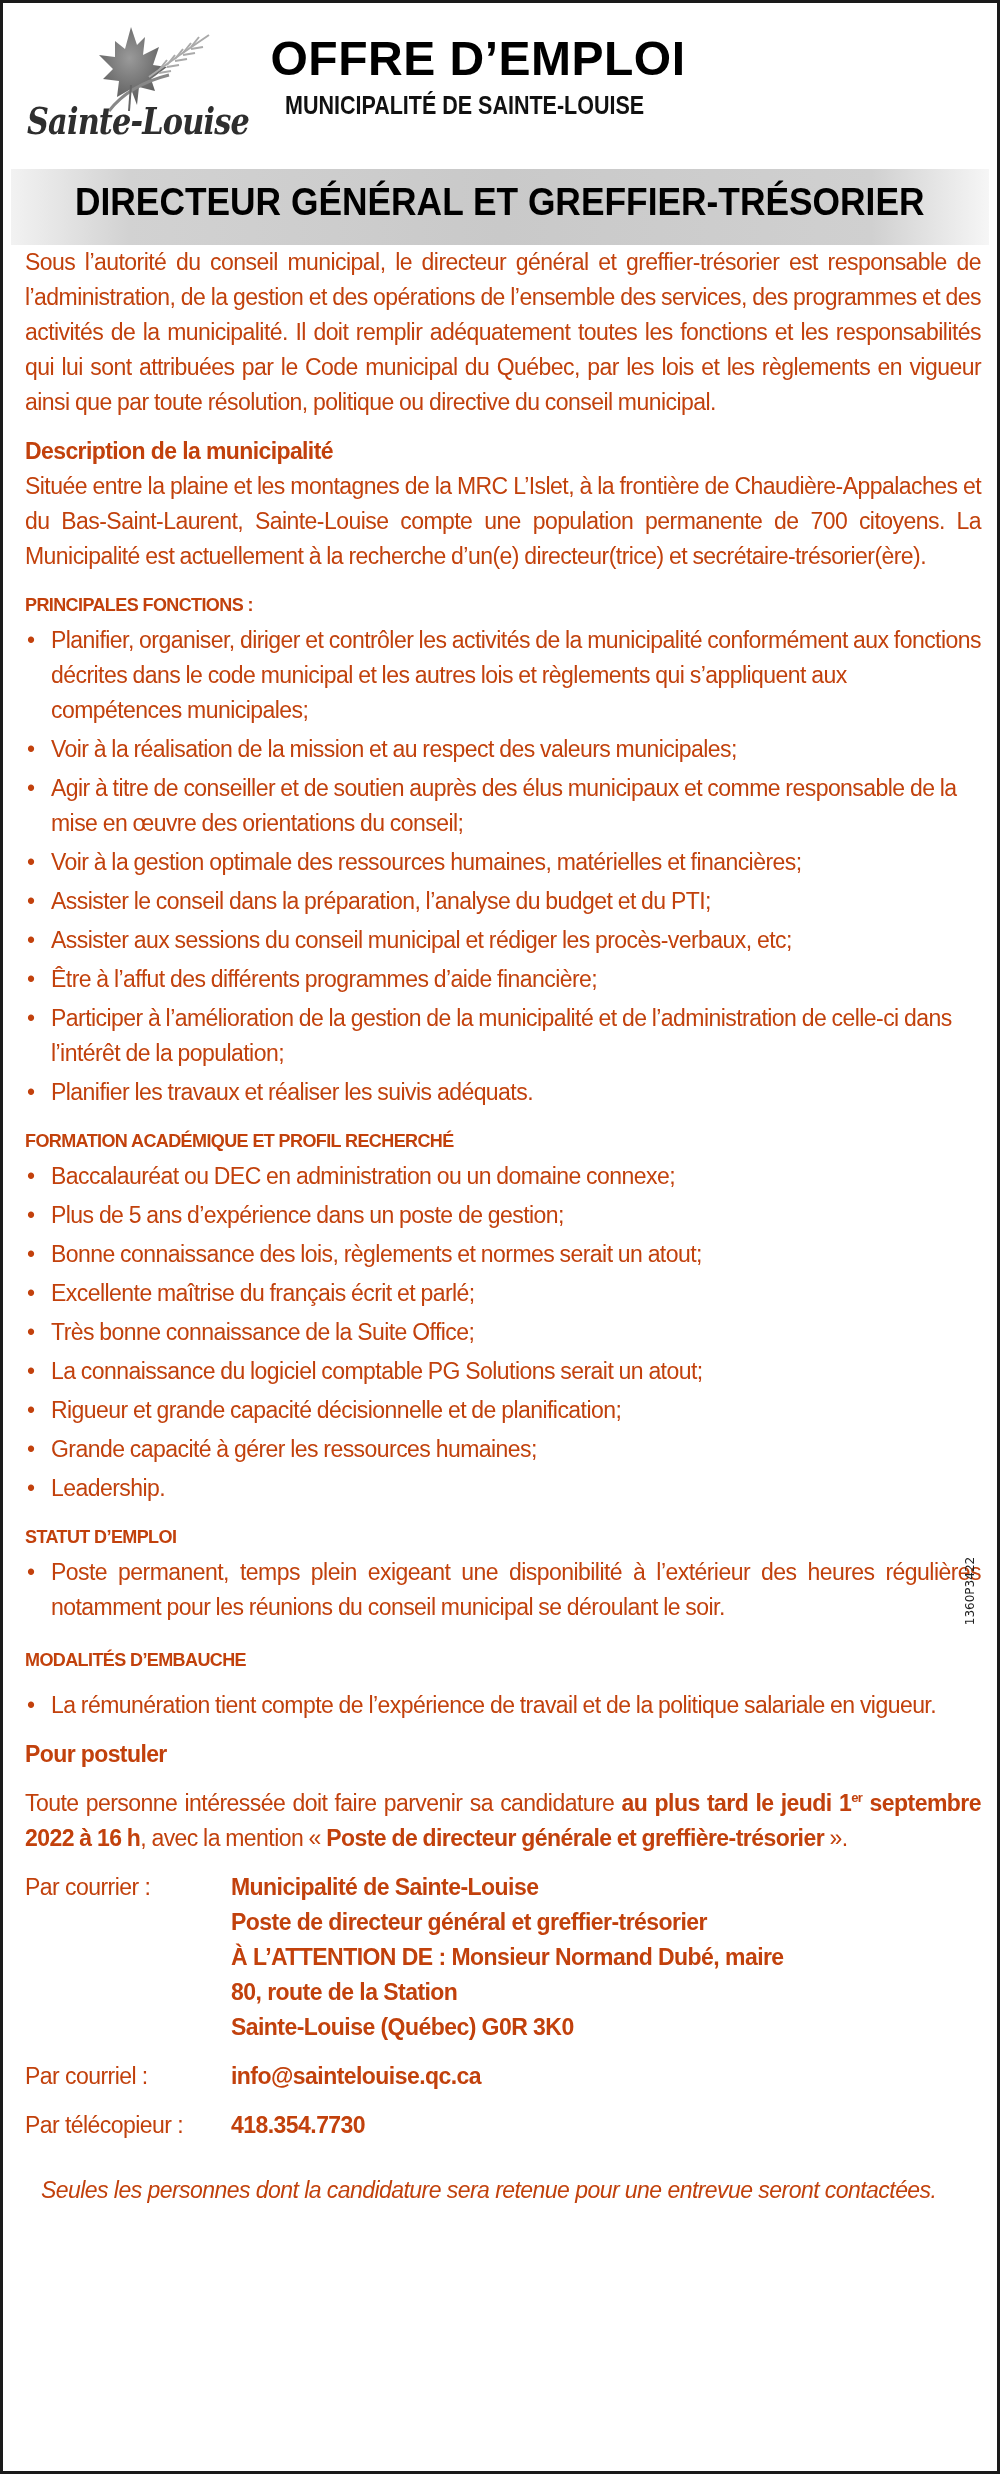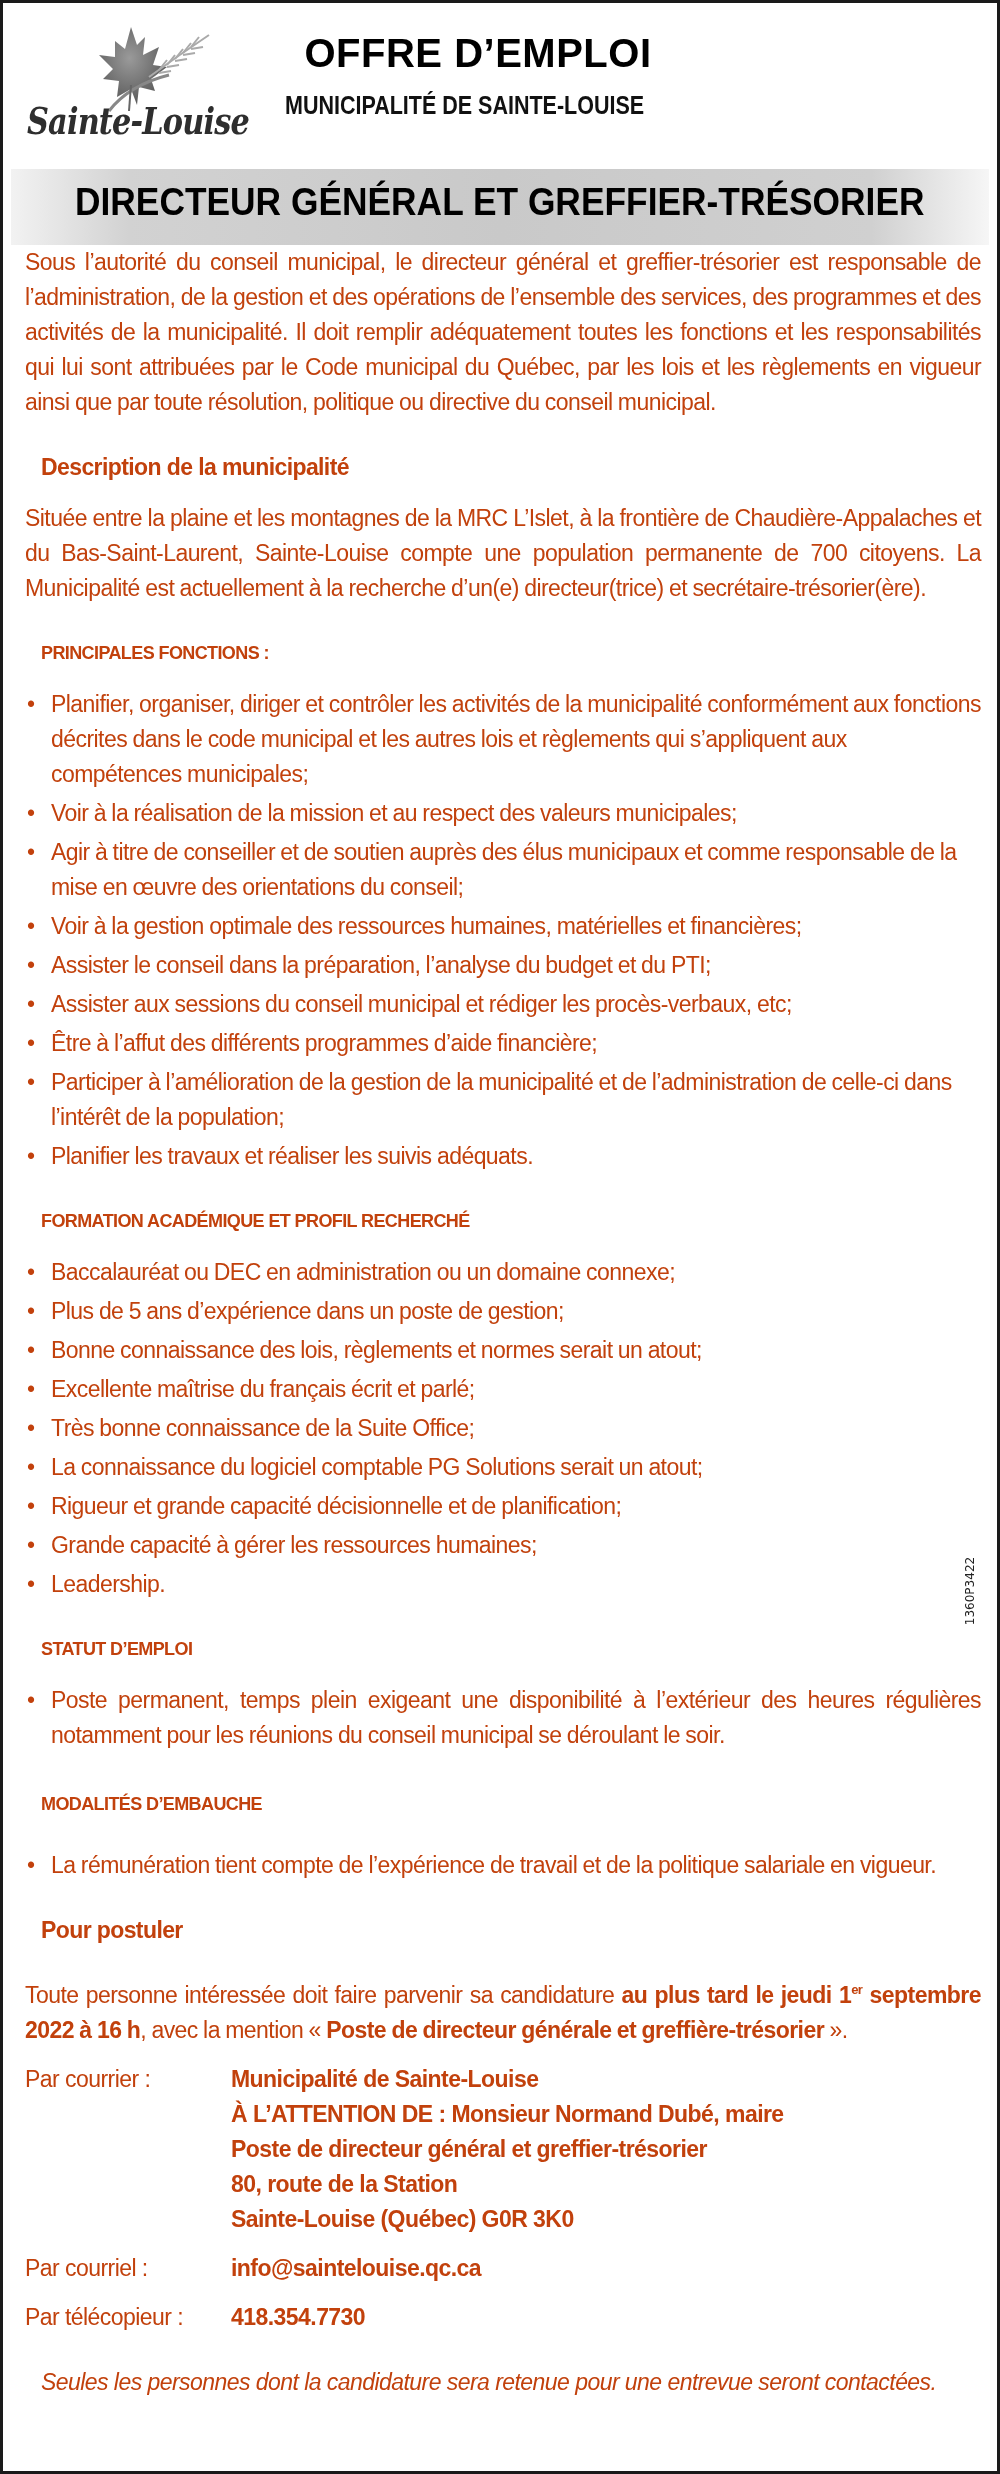--- a/index.html
+++ b/index.html
@@ -7,33 +7,33 @@
          font-family: "Liberation Sans", sans-serif; color: #111; }
   .frame { position: absolute; left: 0; top: 0; width: 994px; height: 2468px;
            border: 3px solid #1a1a1a; background: #fff; }
   
   .logo { position: absolute; left: 18px; top: 22px; width: 230px; height: 118px; }
   .logo svg { position: absolute; left: 48px; top: 0; }
   .logo-text { position: absolute; left: 6px; top: 74px; font-family: "DejaVu Serif", serif;
                font-style: italic; font-weight: bold; font-size: 37px; color: #2e2e2e;
                letter-spacing: -1px; transform: scaleX(0.82); transform-origin: left top; white-space: nowrap; }
   .offre { position: absolute; left: 250px; width: 450px; top: 28px; text-align: center;
-           font-weight: bold; font-size: 40px; letter-spacing: 0.5px; color: #000; }
+           font-weight: bold; font-size: 48px; letter-spacing: 0.5px; color: #000; }
   .muni { position: absolute; left: 282px; top: 88px; font-weight: bold; font-size: 25px;
           color: #111; transform: scaleX(0.86); transform-origin: left top; white-space: nowrap; }
   .titlebar { position: absolute; left: 8px; top: 166px; width: 978px; height: 76px;
               background: linear-gradient(to right, #f2f2f2 0%, #d2d2d2 12%, #c9c9c9 50%, #d0d0d0 88%, #f6f6f6 100%); }
   .titlebar-text { position: absolute; left: 0; right: 0; top: 12px; text-align: center;
                    font-weight: bold; font-size: 38px; color: #000; white-space: nowrap; }
   .titlebar-text span { display: inline-block; transform: scaleX(0.93); }
   
   .content { position: absolute; left: 22px; top: 242px; width: 956px;
              font-size: 23px; line-height: 35px; color: #c2410c; }
   .p { text-align: justify; margin: 0; letter-spacing: -0.55px; word-spacing: -0.5px; }
-  .h { font-weight: bold; margin: 16px; letter-spacing: -0.6px; font-size: 23px; }
+  .h { font-weight: bold; margin: 0; letter-spacing: -0.6px; font-size: 23px; }
   .h.caps { font-size: 18px; }
   .sp-s { height: 10px; }
   .sp-m { height: 14px; }
   ul.b { list-style: none; margin: 0; padding: 0; }
   ul.b li { position: relative; padding-left: 26px; letter-spacing: -0.55px; word-spacing: -0.5px; margin-bottom: 4px; }
   ul.b li .dot { position: absolute; left: 2px; top: 0; }
   ul.b.just li .txt { display: block; text-align: justify; }
   .b1 { font-weight: bold; }
   sup { font-size: 13px; line-height: 0; vertical-align: super; }
   .addr { display: grid; grid-template-columns: 206px 1fr; letter-spacing: -0.55px; }
@@ -132,22 +132,22 @@
 
     <p class="h">Pour postuler</p>
     <div class="sp-m"></div>
     <p class="p"><span>Toute personne intéressée doit faire parvenir sa candidature </span><span class="b1"><span>au plus tard le jeudi 1</span><sup>er</sup><span> septembre 2022 à 16 h</span></span><span>, avec la mention « </span><span class="b1">Poste de directeur générale et greffière-trésorier</span><span> ».</span></p>
     <div class="sp-m"></div>
 
     <div class="addr">
       <div>Par courrier :</div>
       <div class="val">
         <div>Municipalité de Sainte-Louise</div>
+        <div>Poste de directeur général et greffier-trésorier</div>
         <div>À L’ATTENTION DE : Monsieur Normand Dubé, maire</div>
-        <div>Poste de directeur général et greffier-trésorier</div>
         <div>80, route de la Station</div>
         <div>Sainte-Louise (Québec) G0R 3K0</div>
       </div>
     </div>
     <div class="sp-m"></div>
     <div class="addr">
       <div>Par courriel :</div>
       <div class="val">info@saintelouise.qc.ca</div>
     </div>
     <div class="sp-m"></div>

